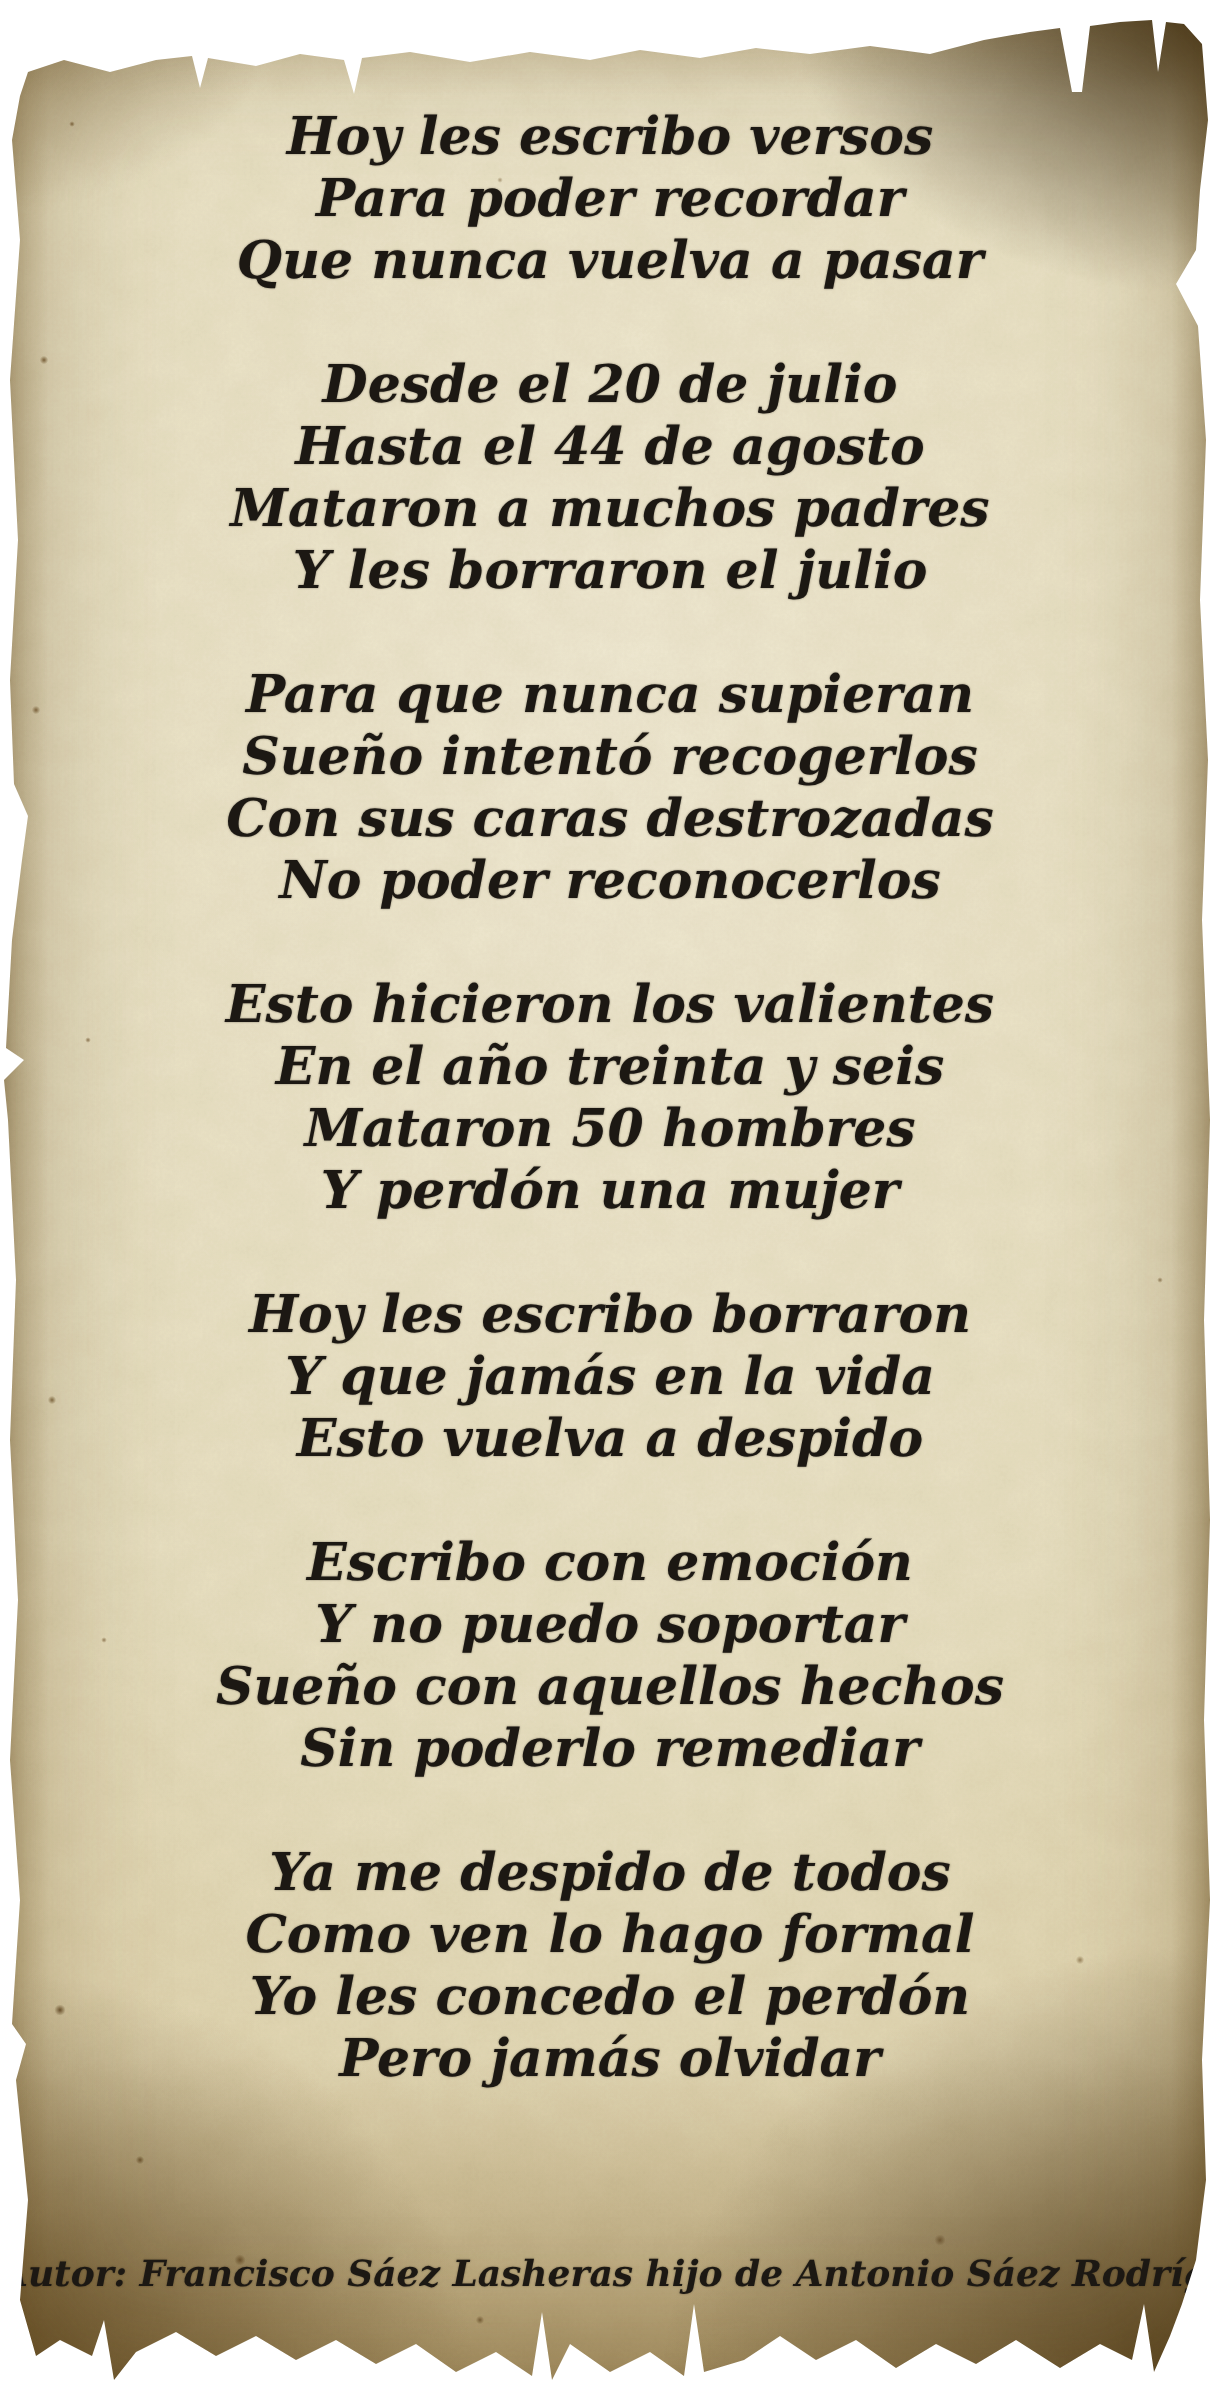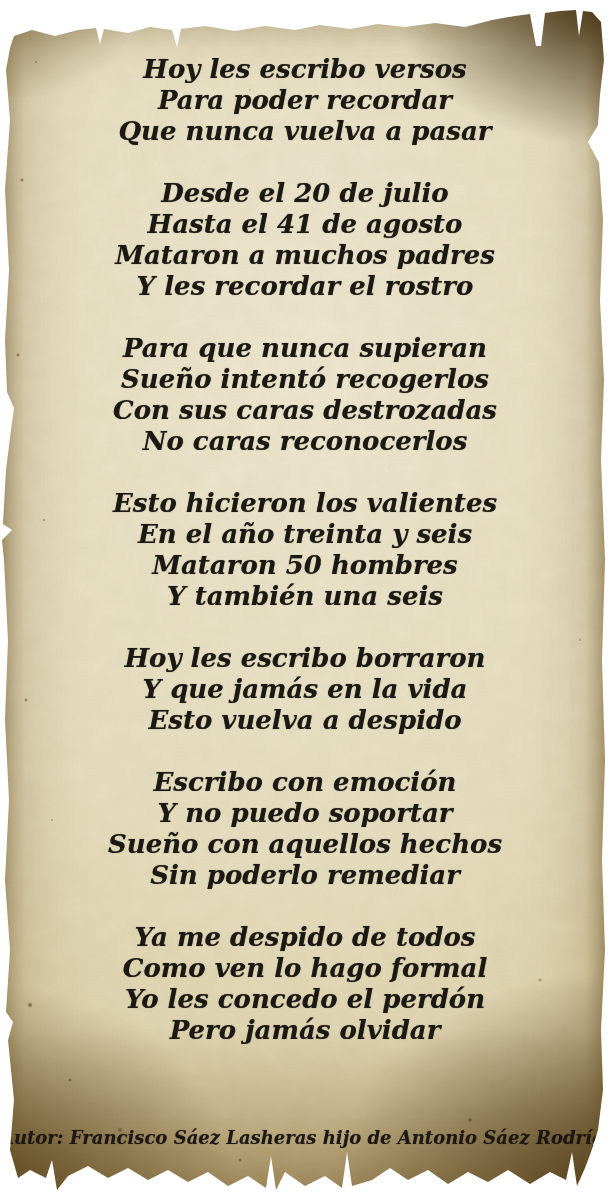--- a/index.html
+++ b/index.html
@@ -142,35 +142,35 @@
     </svg>
 
     <div class="poem">
       <div class="stanza">
         <div class="line">Hoy les escribo versos</div>
         <div class="line">Para poder recordar</div>
         <div class="line">Que nunca vuelva a pasar</div>
       </div>
       <div class="stanza">
         <div class="line">Desde el 20 de julio</div>
-        <div class="line">Hasta el 41 de agosto</div>
+        <div class="line">Hasta el 44 de agosto</div>
         <div class="line">Mataron a muchos padres</div>
-        <div class="line">Y les recordar el rostro</div>
+        <div class="line">Y les borraron el julio</div>
       </div>
       <div class="stanza">
         <div class="line">Para que nunca supieran</div>
         <div class="line">Sueño intentó recogerlos</div>
         <div class="line">Con sus caras destrozadas</div>
-        <div class="line">No caras reconocerlos</div>
+        <div class="line">No poder reconocerlos</div>
       </div>
       <div class="stanza">
         <div class="line">Esto hicieron los valientes</div>
         <div class="line">En el año treinta y seis</div>
         <div class="line">Mataron 50 hombres</div>
-        <div class="line">Y también una seis</div>
+        <div class="line">Y perdón una mujer</div>
       </div>
       <div class="stanza">
         <div class="line">Hoy les escribo borraron</div>
         <div class="line">Y que jamás en la vida</div>
         <div class="line">Esto vuelva a despido</div>
       </div>
       <div class="stanza">
         <div class="line">Escribo con emoción</div>
         <div class="line">Y no puedo soportar</div>
         <div class="line">Sueño con aquellos hechos</div>

